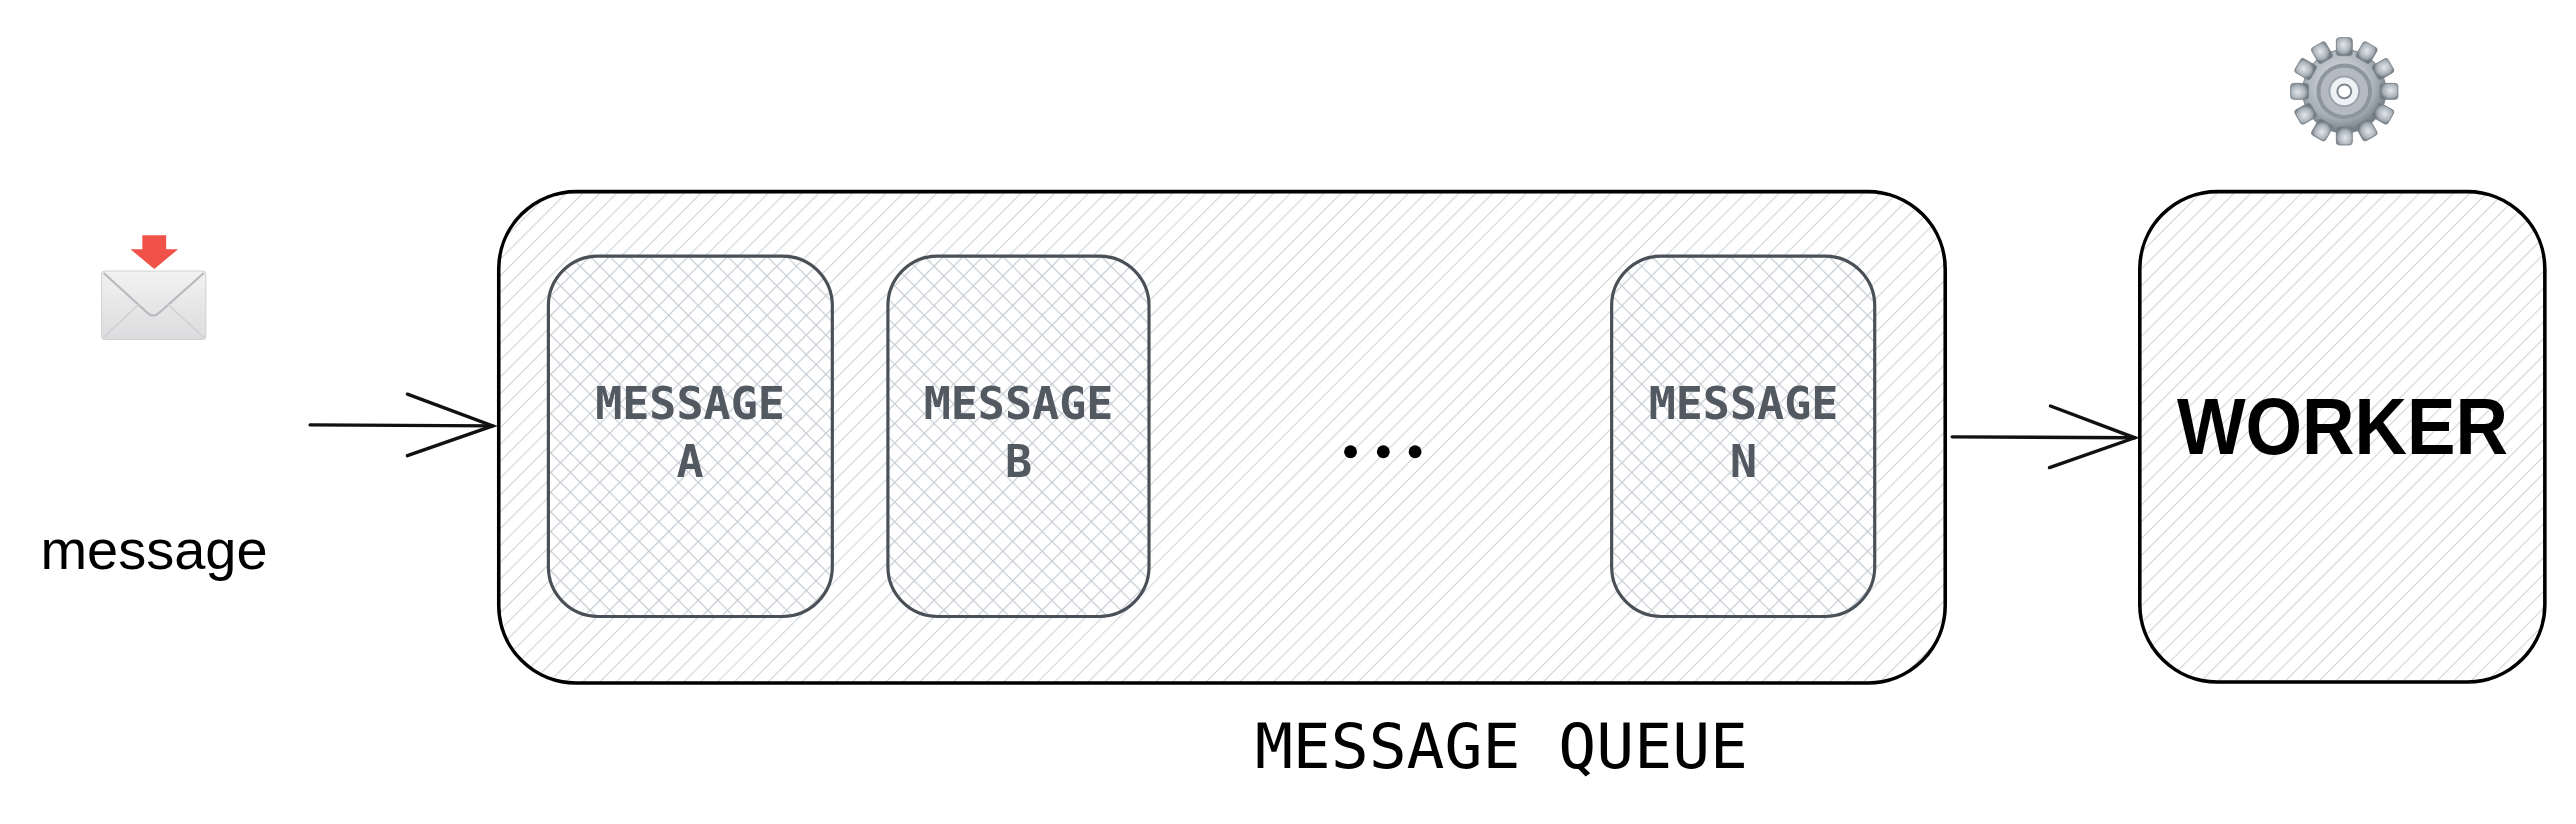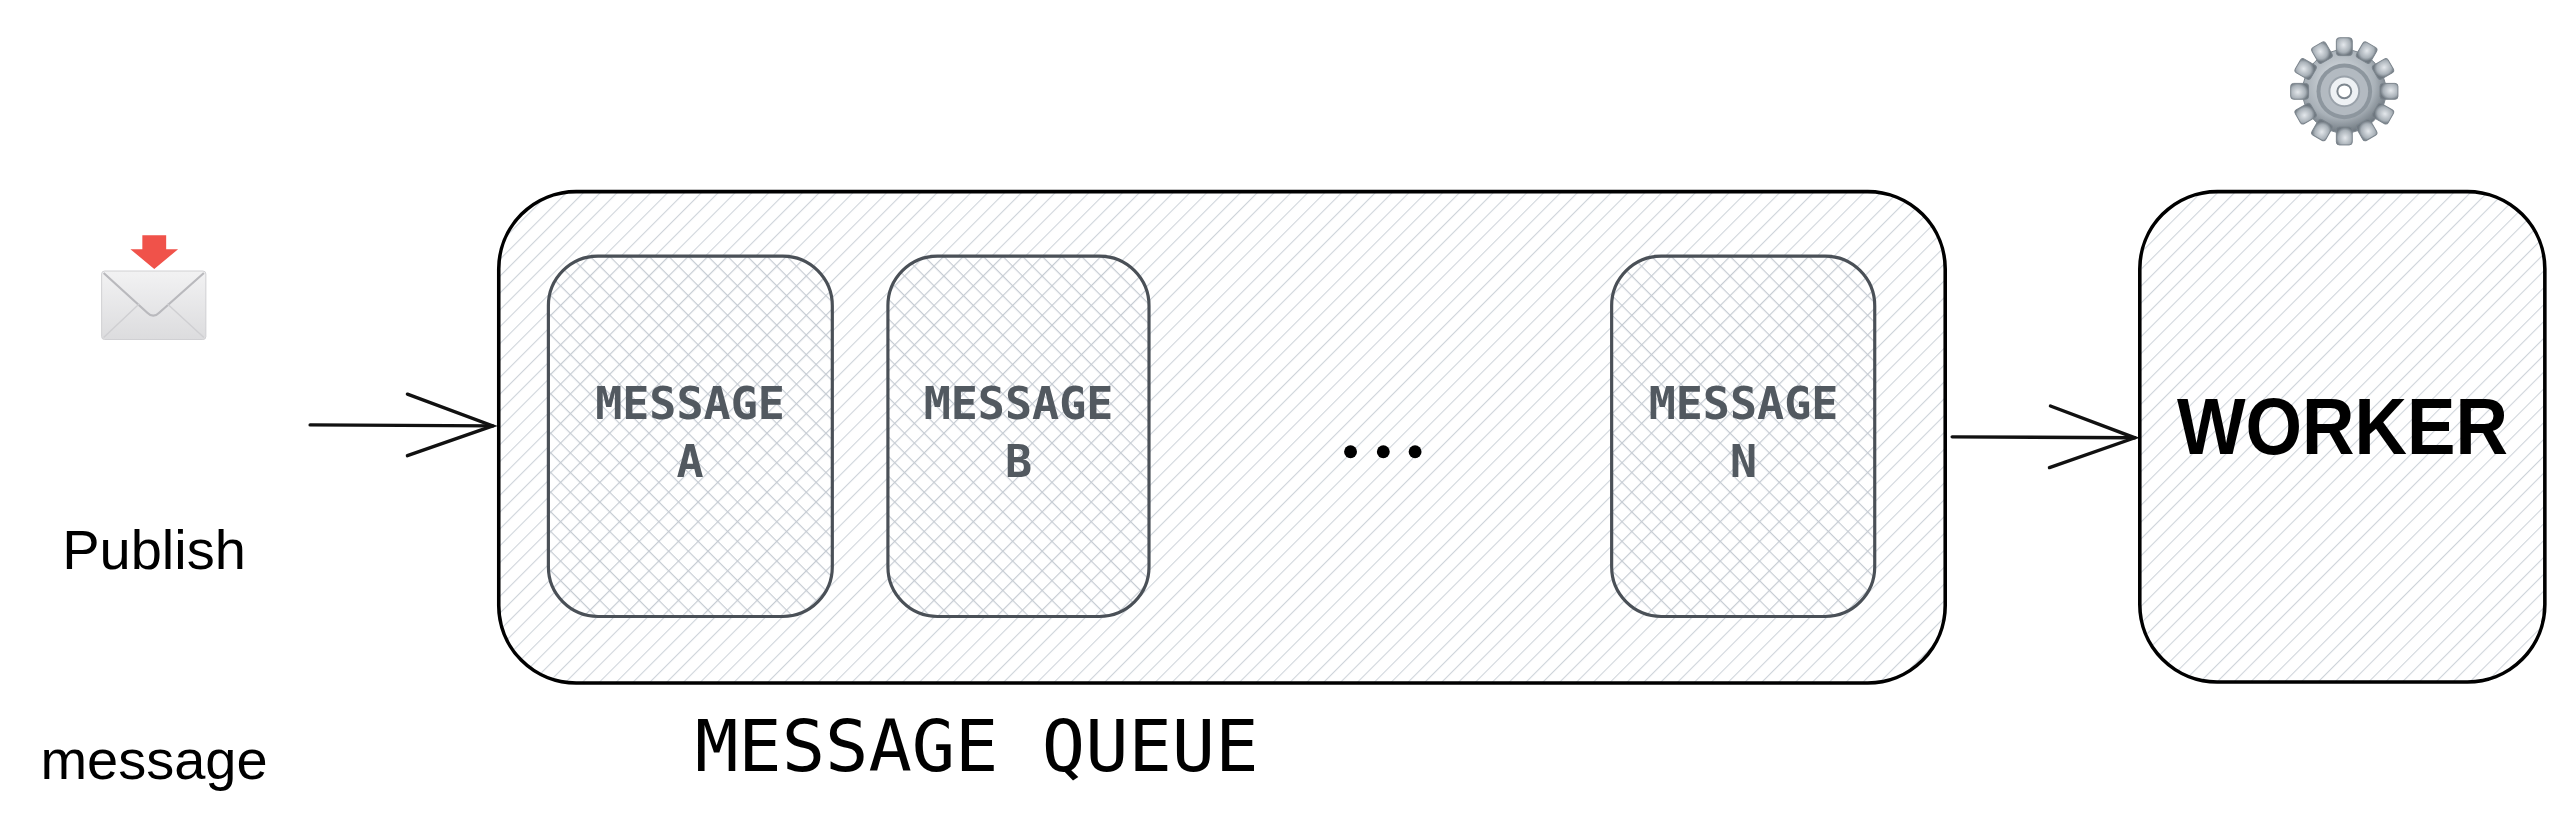--- a/index.html
+++ b/index.html
@@ -10,22 +10,22 @@
     .label { position: absolute; white-space: pre; }
     .publish-label {
       left: 20px; top: 375px; width: 268px; text-align: center;
       font-size: 56px; line-height: 70px; color: #000;
     }
     .msg-label {
       position: absolute; text-align: center; color: #525960;
       font-size: 45px; line-height: 58px; font-weight: bold; letter-spacing: 0px;
     }
     .queue-label {
-      left: 695px; top: 701px; width: 1053px; text-align: left;
-      font-size: 72px; line-height: 91px; color: #000;
+      left: 695px; top: 701px; width: 1053px; text-align: right;
+      font-size: 63px; line-height: 91px; color: #000;
     }
     .worker-label {
       position: absolute; left: 2140px; top: 382px; width: 405px; text-align: center;
       font-size: 79px; line-height: 89px; color: #000; font-weight: bold;
       transform: scaleX(0.92);
     }
   </style>
 </head>
 <body>
 
@@ -116,21 +116,20 @@
     <pattern id="crosshatch2" patternUnits="userSpaceOnUse" width="14" height="14" patternTransform="rotate(45)">
       <line x1="0" y1="0" x2="0" y2="14" stroke="#c6ccd3" stroke-width="2.4"></line>
       <line x1="0" y1="0" x2="14" y2="0" stroke="#c6ccd3" stroke-width="2.4"></line>
     </pattern>
   </defs>
   <rect x="894" y="258" width="263" height="363" rx="50" ry="50" fill="#fff"></rect>
   <rect x="894" y="258" width="263" height="363" rx="50" ry="50" fill="url(#crosshatch2)" stroke="#4a5057" stroke-width="3.2"></rect>
 </svg>
 
 <div class="label sans publish-label">
-  <div>Publish</div>
   <div>message</div>
 </div>
 
 <div class="msg-label mono" style="left:548px; top:375px; width:284px;">
   <div>MESSAGE</div>
   <div>A</div>
 </div>
 
 <div class="msg-label mono" style="left:888px; top:375px; width:261px;">
   <div>MESSAGE</div>

